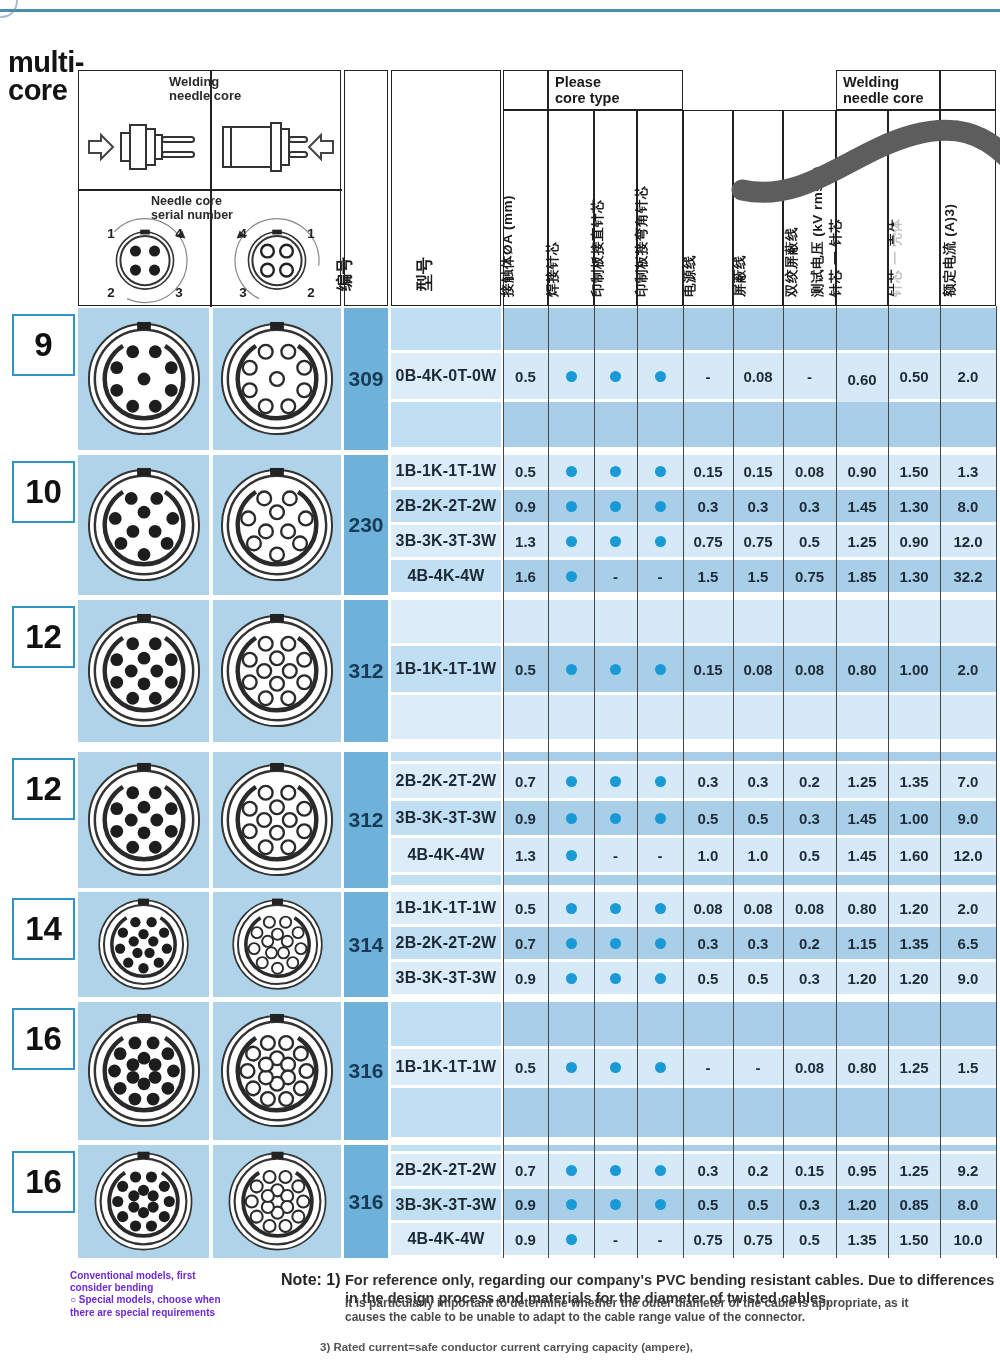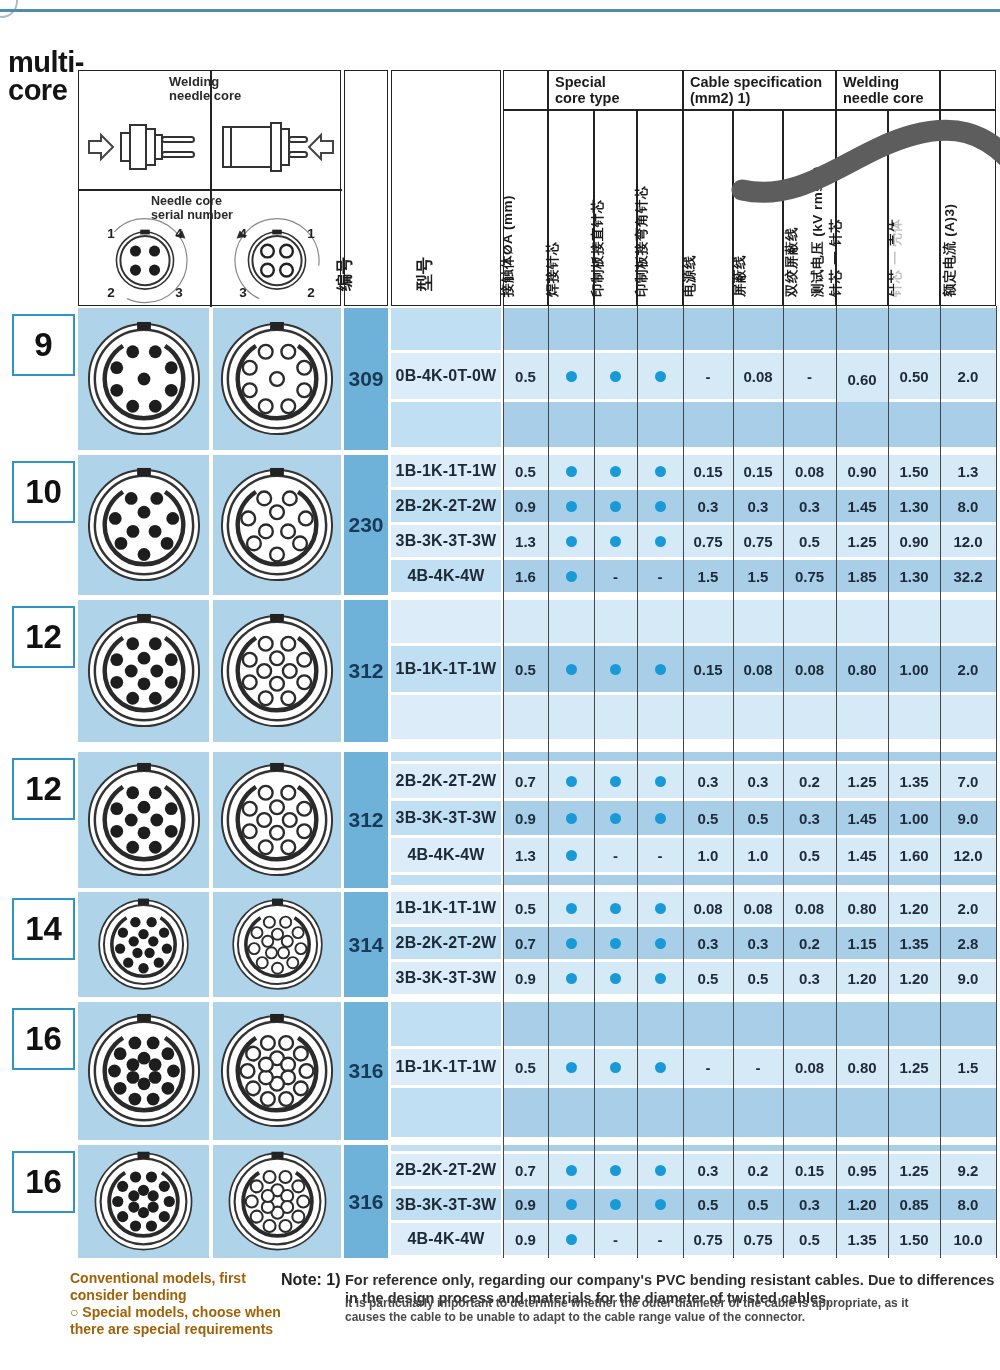--- a/index.html
+++ b/index.html
@@ -28,21 +28,21 @@
         font-size:15px;font-weight:700;color:#1e2a38;}
   .mcell{position:absolute;display:flex;align-items:center;justify-content:center;
          font-size:16px;font-weight:700;color:#1d2936;letter-spacing:.2px;}
   .dot{width:11px;height:11px;border-radius:50%;display:inline-block;}
   .vline{position:absolute;width:1px;background:#42474c;}
   
   #smear{position:absolute;left:894px;top:118px;width:30px;height:186px;background:rgba(255,255,255,.72);z-index:7;}
   #swoosh{position:absolute;left:700px;top:88px;z-index:8;pointer-events:none;}
   
   .fnote{color:#2e2e2e;}
-  #footer-left{position:absolute;left:70px;top:1270px;width:240px;font-size:14px;line-height:1.22;font-weight:600;color:#a16207;}
+  #footer-left{position:absolute;left:70px;top:1270px;width:240px;font-size:10px;line-height:1.22;font-weight:600;color:#6d28d9;}
   #note-label{position:absolute;left:281px;top:1271px;font-size:16px;font-weight:700;color:#222;}
   #note1{position:absolute;left:345px;top:1271px;width:650px;font-size:14.5px;font-weight:700;line-height:1.25;color:#2e2e2e;}
   #note1b{position:absolute;left:345px;top:1296px;width:600px;font-size:12px;font-weight:700;line-height:1.2;color:#4a4a4a;}
   #note2{position:absolute;left:320px;top:1317px;width:400px;font-size:13px;font-weight:700;line-height:1.15;color:#333;}
   #note3{position:absolute;left:320px;top:1341px;width:420px;font-size:11.5px;font-weight:700;line-height:1.2;color:#555;}
 </style>
 </head>
 <body>
 
 <div id="page">
@@ -124,26 +124,22 @@
 
   <div class="hbox" style="left:344px;top:70px;width:44px;height:236px;">
     <span class="vbig">编号</span>
   </div>
   <div class="hbox" style="left:391px;top:70px;width:110px;height:236px;">
     <span class="vbig">型号</span>
   </div>
 
   <div class="hbox" style="left:503px;top:70px;width:45px;height:40px;"></div>
   <div class="hbox" style="left:548px;top:70px;width:135px;height:40px;">
-    <div class="glabel"><span>Special</span><br>
+    <div class="glabel"><span>Please</span><br>
     <span>core type</span></div>
-  </div>
-  <div class="hbox" style="left:683px;top:70px;width:153px;height:40px;">
-    <div class="glabel"><span>Cable specification</span><br>
-    <span>(mm2) 1)</span></div>
   </div>
   <div class="hbox" style="left:836px;top:70px;width:104px;height:40px;">
     <div class="glabel"><span>Welding</span><br>
     <span>needle core</span></div>
   </div>
   <div class="hbox" style="left:940px;top:70px;width:56px;height:40px;"></div>
 
   <div class="hbox" style="left:503px;top:110px;width:45px;height:196px;">
     <span class="vtext">接触体ØA (mm)</span>
     </div>
@@ -625,21 +621,21 @@
         <span class="dot" style="background: rgb(25, 154, 214);"></span>
       </div>
       <div class="cell" style="left: 637px; top: 927px; width: 46px; height: 32px; background: rgb(169, 207, 232);">
         <span class="dot" style="background: rgb(25, 154, 214);"></span>
       </div>
       <div class="cell" style="left: 683px; top: 927px; width: 50px; height: 32px; background: rgb(169, 207, 232);">0.3</div>
       <div class="cell" style="left: 733px; top: 927px; width: 50px; height: 32px; background: rgb(169, 207, 232);">0.3</div>
       <div class="cell" style="left: 783px; top: 927px; width: 53px; height: 32px; background: rgb(169, 207, 232);">0.2</div>
       <div class="cell" style="left: 836px; top: 927px; width: 52px; height: 32px; background: rgb(169, 207, 232);">1.15</div>
       <div class="cell" style="left: 888px; top: 927px; width: 52px; height: 32px; background: rgb(169, 207, 232);">1.35</div>
-      <div class="cell" style="left: 940px; top: 927px; width: 56px; height: 32px; background: rgb(169, 207, 232);">2.8</div>
+      <div class="cell" style="left: 940px; top: 927px; width: 56px; height: 32px; background: rgb(169, 207, 232);">6.5</div>
       <div class="mcell" style="left: 391px; top: 962px; width: 110px; height: 32px; background: rgb(220, 237, 249);">3B-3K-3T-3W</div>
       <div class="cell" style="left: 503px; top: 962px; width: 45px; height: 32px; background: rgb(214, 233, 246);">0.9</div>
       <div class="cell" style="left: 548px; top: 962px; width: 46px; height: 32px; background: rgb(214, 233, 246);">
         <span class="dot" style="background: rgb(25, 154, 214);"></span>
       </div>
       <div class="cell" style="left: 594px; top: 962px; width: 43px; height: 32px; background: rgb(214, 233, 246);">
         <span class="dot" style="background: rgb(25, 154, 214);"></span>
       </div>
       <div class="cell" style="left: 637px; top: 962px; width: 46px; height: 32px; background: rgb(214, 233, 246);">
         <span class="dot" style="background: rgb(25, 154, 214);"></span>
@@ -862,14 +858,15 @@
 
   <div id="footer-left">
     <div>Conventional models, first</div>
     <div>consider bending</div>
     <div>○ Special models, choose when</div>
     <div>there are special requirements</div>
   </div>
   <div id="note-label">Note: 1)</div>
   <div id="note1" class="fnote">For reference only, regarding our company's PVC bending resistant cables. Due to differences in the design process and materials for the diameter of twisted cables,</div>
   <div id="note1b" class="fnote">It is particularly important to determine whether the outer diameter of the cable is appropriate, as it causes the cable to be unable to adapt to the cable range value of the connector.</div>
+  <div id="note3" class="fnote">3) Rated current=safe conductor current carrying capacity (ampere),</div>
 
 </div>
 
 </body></html>

